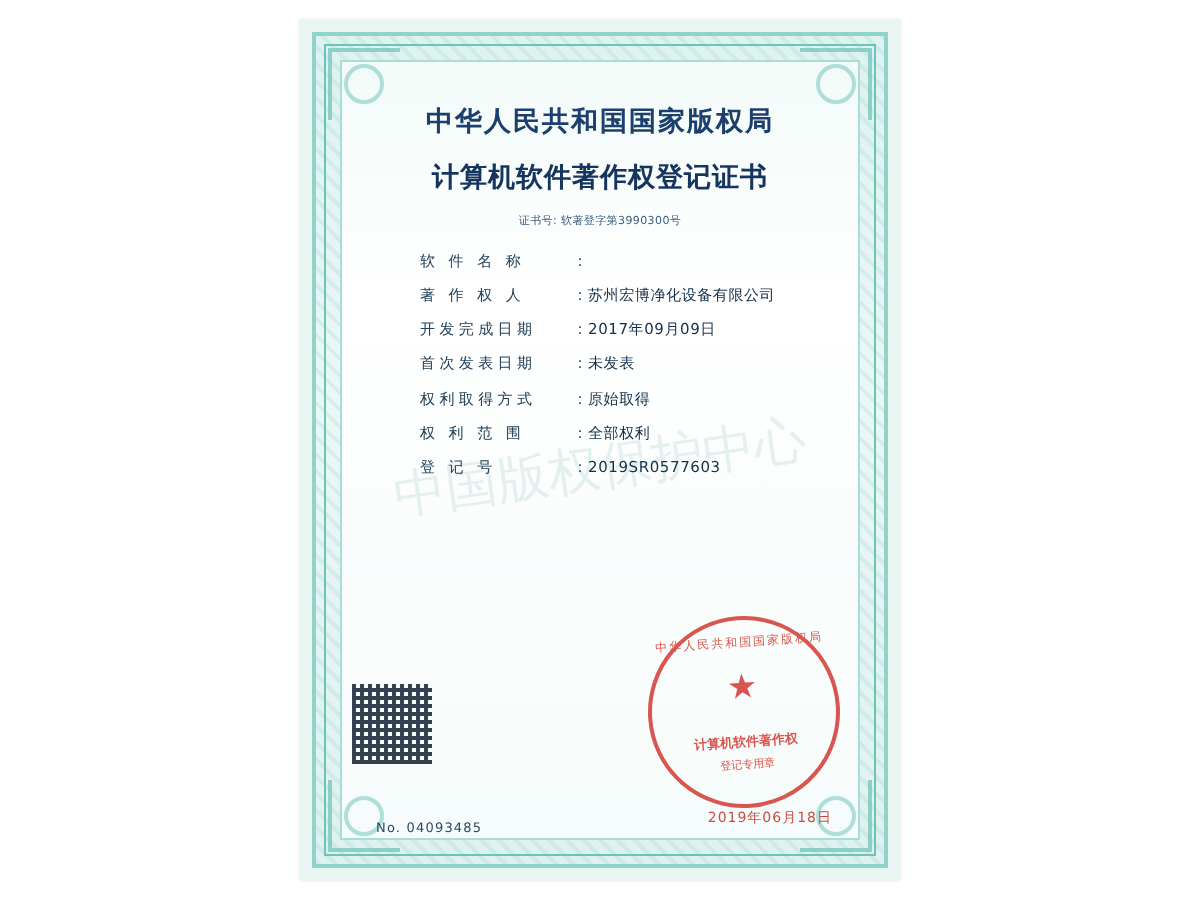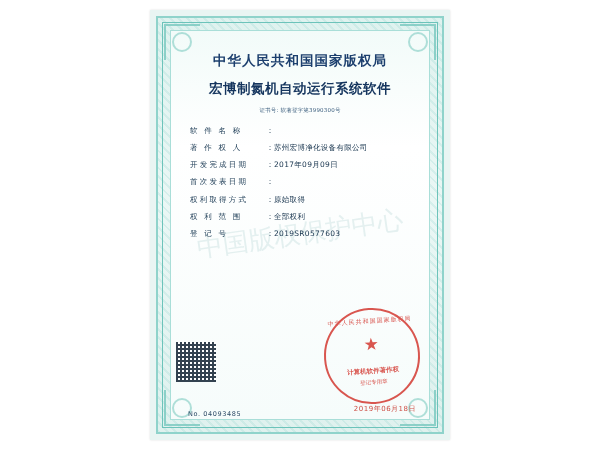--- a/index.html
+++ b/index.html
@@ -103,20 +103,21 @@
     margin-top: 12px;
     padding: 0 14px 0 14px;
   }
   .field-row {
     display: flex;
     align-items: flex-end;
     margin-bottom: 7px;
     font-size: 7.5px;
     color: #203b52;
     line-height: 1.35;
+    margin-left: 20px;
   }
   .field-label {
     width: 76px;
     flex: 0 0 76px;
     letter-spacing: 2.2px;
     color: #23415a;
   }
   .field-colon {
     width: 8px;
     flex: 0 0 8px;
@@ -244,21 +245,21 @@
     <div class="corner-dot tl"></div>
     <div class="corner-dot tr"></div>
     <div class="corner-dot bl"></div>
     <div class="corner-dot br"></div>
 
     <div class="watermark">中国版权保护中心</div>
 
     <div class="content">
 
       <div class="issuer">中华人民共和国国家版权局</div>
-      <div class="cert-title">宏博制氮机自动运行系统软件</div>
+      <div class="cert-title">计算机软件著作权登记证书</div>
       <div class="cert-number">证书号: 软著登字第3990300号</div>
 
       <div class="fields">
 
         <div class="field-row">
           <span class="field-label">软 件 名 称</span>
           <span class="field-colon">:</span>
         </div>
 
         <div class="field-row">
@@ -269,20 +270,21 @@
 
         <div class="field-row">
           <span class="field-label">开发完成日期</span>
           <span class="field-colon">:</span>
           <span class="field-value">2017年09月09日</span>
         </div>
 
         <div class="field-row">
           <span class="field-label">首次发表日期</span>
           <span class="field-colon">:</span>
+          <span class="field-value">未发表</span>
         </div>
 
         <div class="field-row">
           <span class="field-label">权利取得方式</span>
           <span class="field-colon">:</span>
           <span class="field-value">原始取得</span>
         </div>
 
         <div class="field-row">
           <span class="field-label">权 利 范 围</span>

